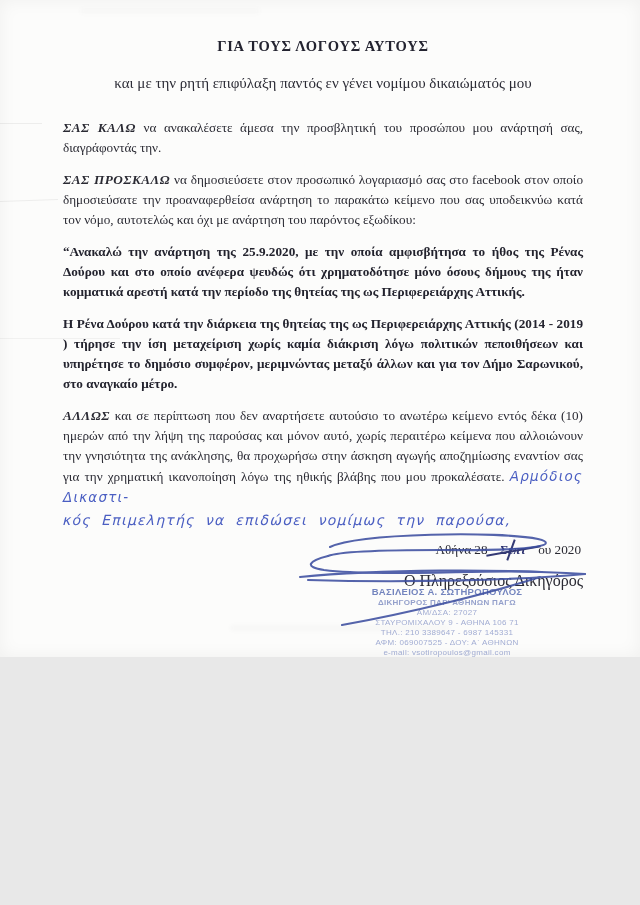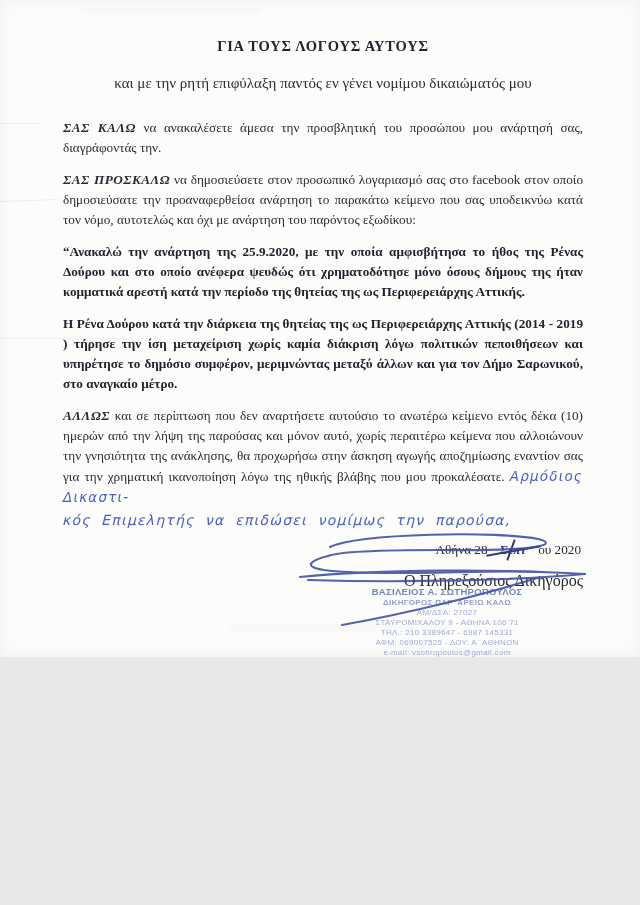--- a/index.html
+++ b/index.html
@@ -136,21 +136,21 @@
     <p class="body-par"><span class="lead">ΑΛΛΩΣ</span><span> και σε περίπτωση που δεν αναρτήσετε αυτούσιο το ανωτέρω κείμενο εντός δέκα (10) ημερών από την λήψη της παρούσας και μόνον αυτό, χωρίς περαιτέρω κείμενα που αλλοιώνουν την γνησιότητα της ανάκλησης, θα προχωρήσω στην άσκηση αγωγής αποζημίωσης εναντίον σας για την χρηματική ικανοποίηση λόγω της ηθικής βλάβης που μου προκαλέσατε. </span><span class="hw">Αρμόδιος Δικαστι-</span><span class="hw hw-line">κός Επιμελητής να επιδώσει νομίμως την παρούσα,</span></p>
 
     <div class="date-line"><span>Αθήνα 28</span><span class="overwrite">Σεπτ</span><span>ου 2020</span></div>
 
     <div class="role-line">Ο Πληρεξούσιος Δικηγόρος</div>
 
   </div>
 
   <div class="stamp">
     <div class="stamp-name">ΒΑΣΙΛΕΙΟΣ Α. ΣΩΤΗΡΟΠΟΥΛΟΣ</div>
-    <div class="stamp-row2">ΔΙΚΗΓΟΡΟΣ ΠΑΡ' ΑΡΕΙΩ ΚΑΛΩ</div>
+    <div class="stamp-row2">ΔΙΚΗΓΟΡΟΣ ΠΑΡ' ΑΘΗΝΩΝ ΠΑΓΩ</div>
     <div>ΑΜ/ΔΣΑ: 27027</div>
     <div>ΣΤΑΥΡΟΜΙΧΑΛΟΥ 9 - ΑΘΗΝΑ 106 71</div>
     <div>ΤΗΛ.: 210 3389647 - 6987 145331</div>
     <div>ΑΦΜ: 069007525 - ΔΟΥ: Α΄ ΑΘΗΝΩΝ</div>
     <div>e-mail: vsotiropoulos@gmail.com</div>
   </div>
 
   <svg class="signature-svg" width="310" height="110" viewBox="0 0 310 110">
     <g fill="none" stroke="#3d4fa0" stroke-width="2.1" stroke-linecap="round" opacity="0.88">
       <path d="M 40 22 C 70 8 210 6 248 14 C 268 19 255 26 150 25 C 90 25 48 27 38 31"></path>

